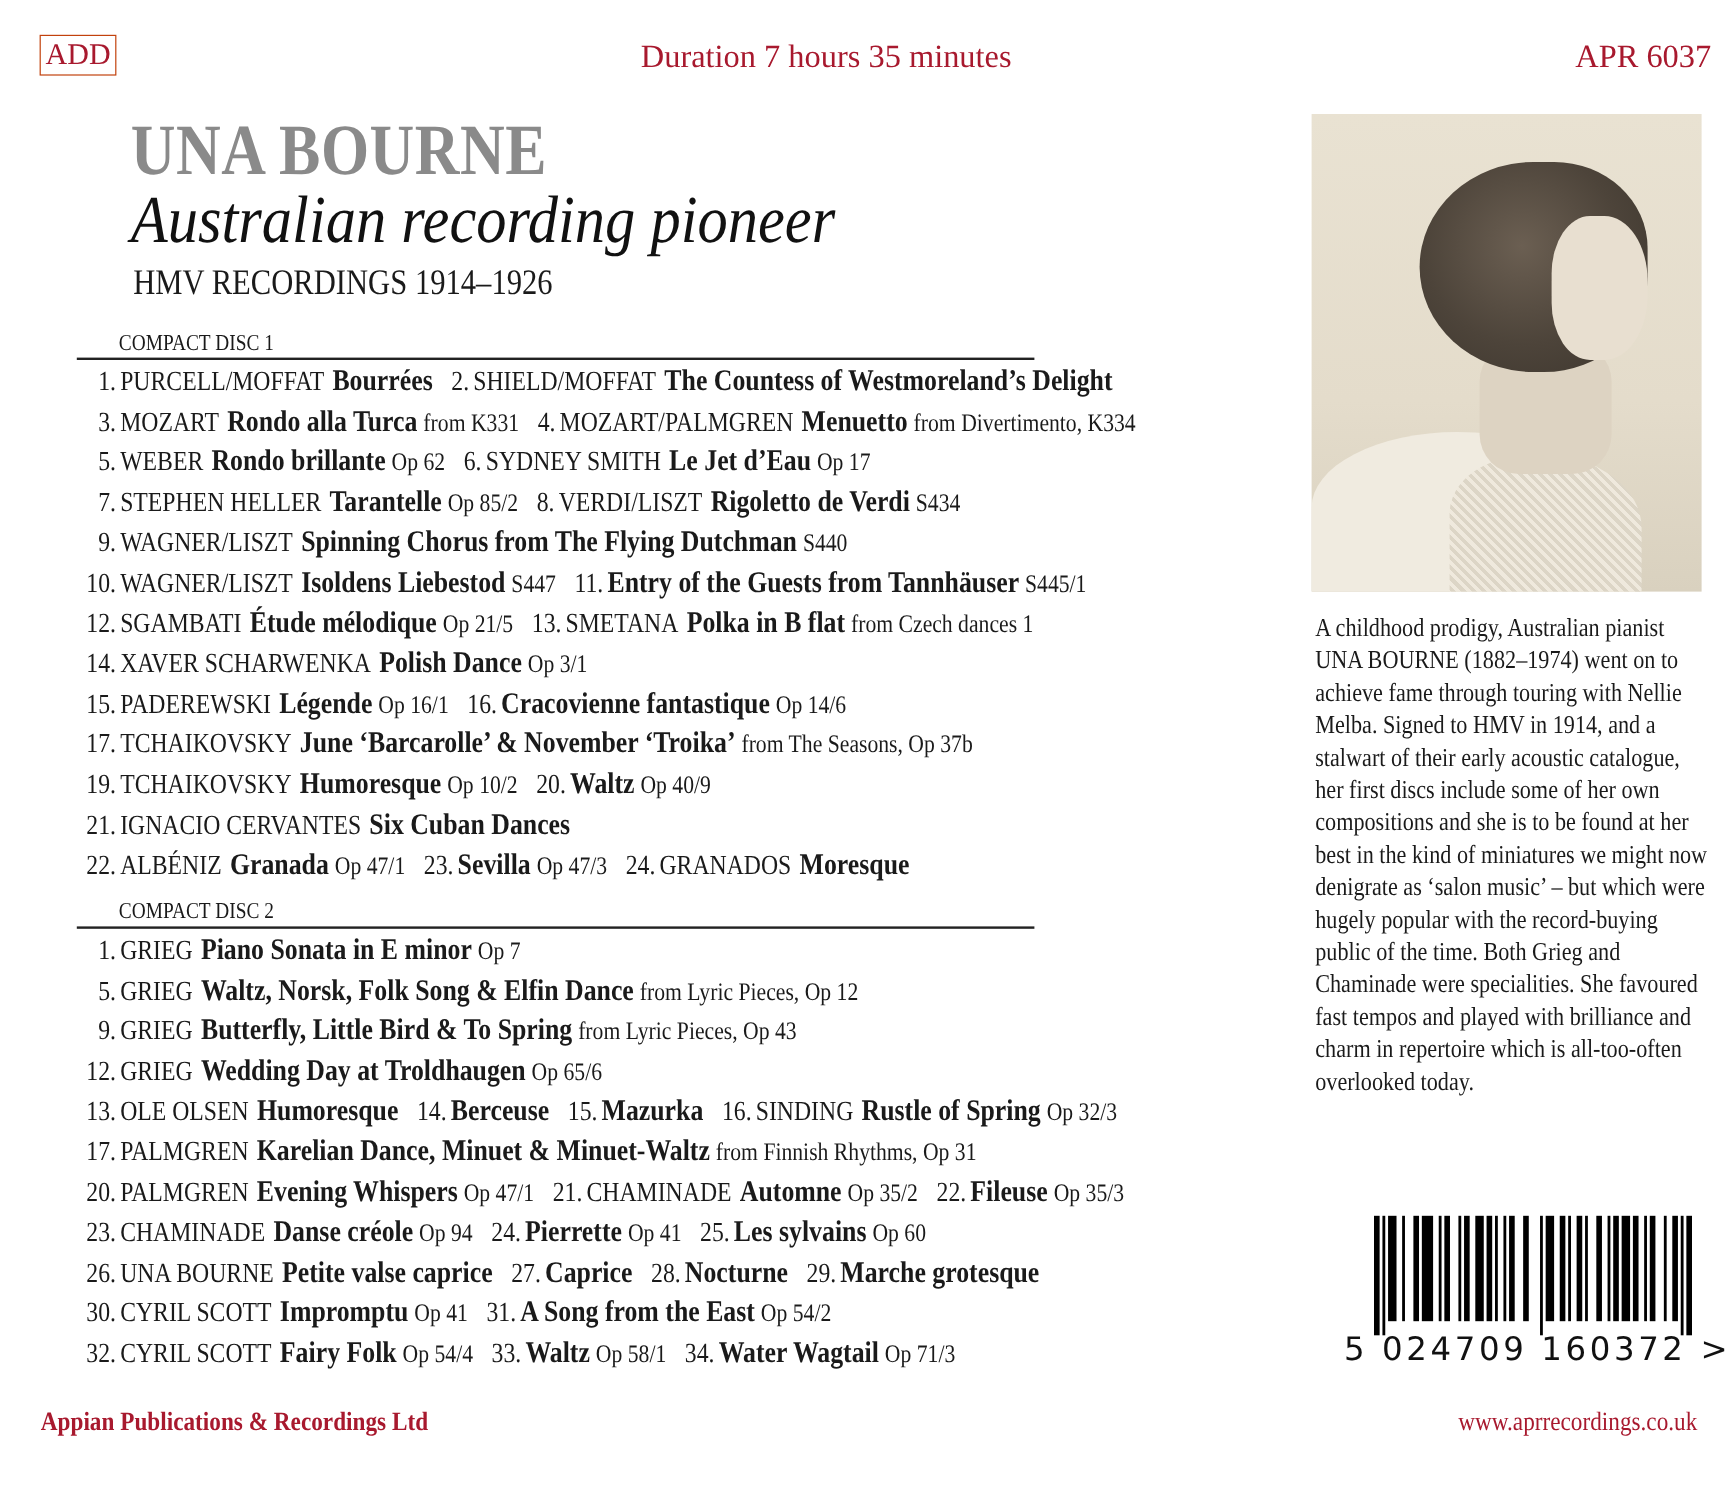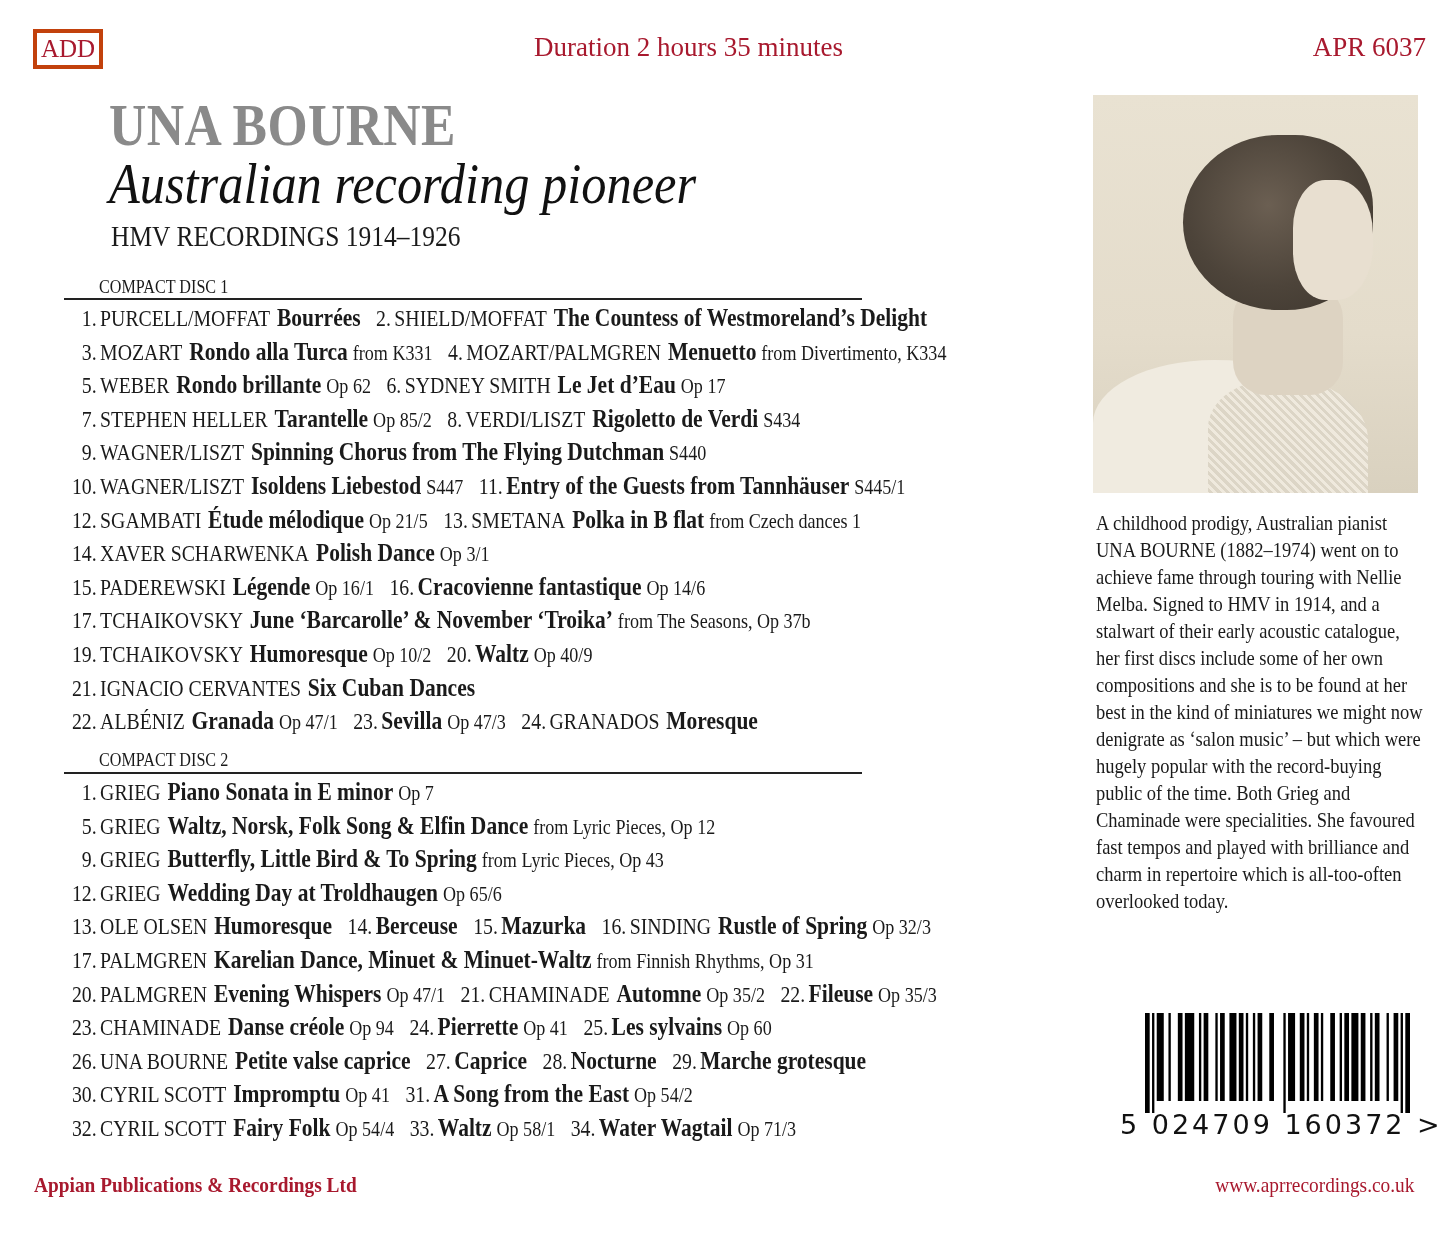--- a/index.html
+++ b/index.html
@@ -1,21 +1,21 @@
 <!DOCTYPE html>
 <html><head>
 <meta charset="utf-8">
 <style>
   html, body { margin: 0; padding: 0; background: #ffffff; }
   body { width: 1445px; height: 1241px; position: relative; overflow: hidden;
          font-family: "Liberation Serif", "DejaVu Serif", serif; color: #1a1a1a; }
   .abs { position: absolute; }
   .red { color: #a8192e; }
   .topbar { top: 30px; font-size: 27px; line-height: 34px; }
-  #add-badge { left: 33px; top: 29px; border: 4px solid #c2410c; padding: 0 4px; font-size: 25px; line-height: 32px; }
+  #add-badge { left: 33px; top: 29px; border: 1px solid #c2410c; padding: 0 4px; font-size: 25px; line-height: 32px; }
   #duration { left: 534px; }
   #catalog-number { right: 19px; }
 
   #artist-name { left: 109px; top: 90px; font-size: 60px; line-height: 70px; color: #8a8a8a; font-weight: bold; letter-spacing: 0.5px; transform: scaleX(0.86); transform-origin: left; }
   #subtitle { left: 109px; top: 152px; font-size: 56px; line-height: 64px; font-style: italic; color: #111; transform: scaleX(0.9); transform-origin: left; white-space: nowrap; }
   #series-title { left: 111px; top: 218px; font-size: 30px; line-height: 36px; transform: scaleX(0.85); transform-origin: left; white-space: nowrap; }
 
   .disc-heading { left: 99px; font-size: 19px; line-height: 22px; transform: scaleX(0.85); transform-origin: left; white-space: nowrap; }
   .disc-rule { left: 64px; width: 798px; height: 2px; background: #222; }
 
@@ -39,21 +39,21 @@
   #barcode-digits { left: 1120px; top: 1109px; font-family: "DejaVu Sans", sans-serif; font-size: 27px; letter-spacing: 3px; color: #111; white-space: nowrap; }
 
   .footer { top: 1172px; font-size: 22px; line-height: 26px; }
   #publisher { left: 34px; font-weight: bold; transform: scaleX(0.88); transform-origin: left; }
   #website { right: 31px; transform: scaleX(0.88); transform-origin: right; }
 </style>
 </head>
 <body>
 
 <div class="abs topbar red" id="add-badge">ADD</div>
-<div class="abs topbar red" id="duration">Duration 2 hours 35 minutes</div>
+<div class="abs topbar red" id="duration">Duration 7 hours 35 minutes</div>
 <div class="abs topbar red" id="catalog-number">APR 6037</div>
 
 <div class="abs" id="artist-name">UNA BOURNE</div>
 <div class="abs" id="subtitle">Australian recording pioneer</div>
 <div class="abs" id="series-title">HMV RECORDINGS 1914–1926</div>
 
 <div class="abs disc-heading" style="top:276px">COMPACT DISC 1</div>
 <div class="abs disc-rule" style="top:298px"></div>
 <div id="disc1-list">
     <div class="abs track-row" style="top: 301px;"><span><span class="num">1.</span><span class="composer">PURCELL/MOFFAT</span><span class="title">Bourrées</span></span><span class="sep"></span><span><span class="num" style="width: auto;">2.</span><span class="composer">SHIELD/MOFFAT</span><span class="title">The Countess of Westmoreland’s Delight</span></span></div>

